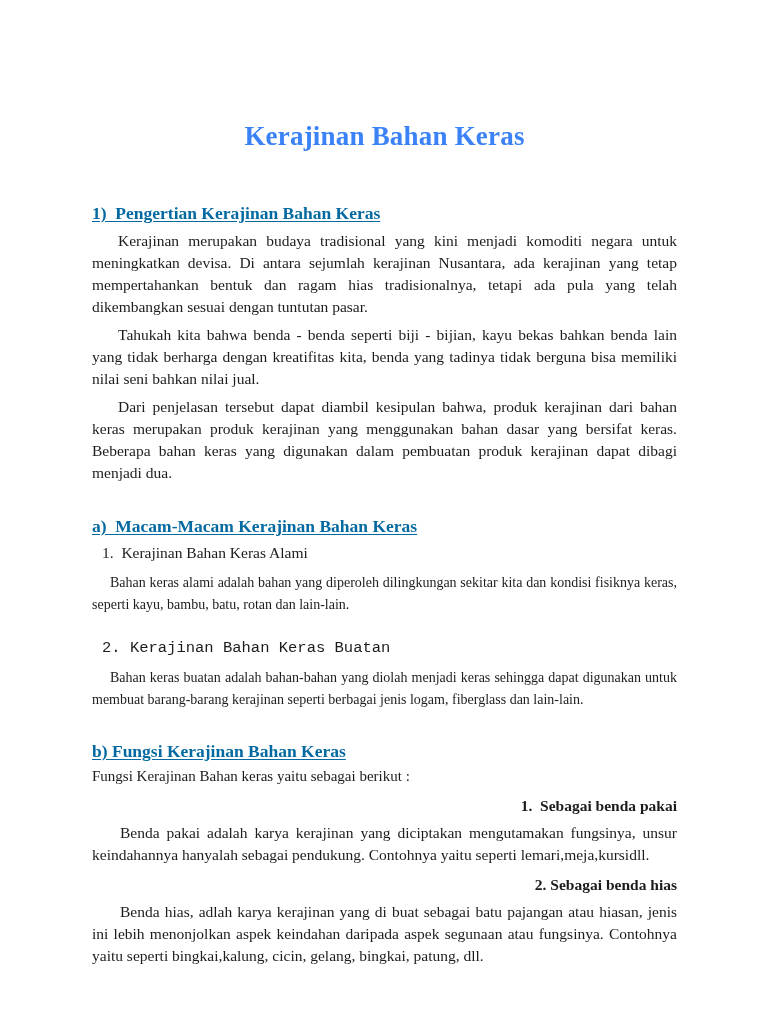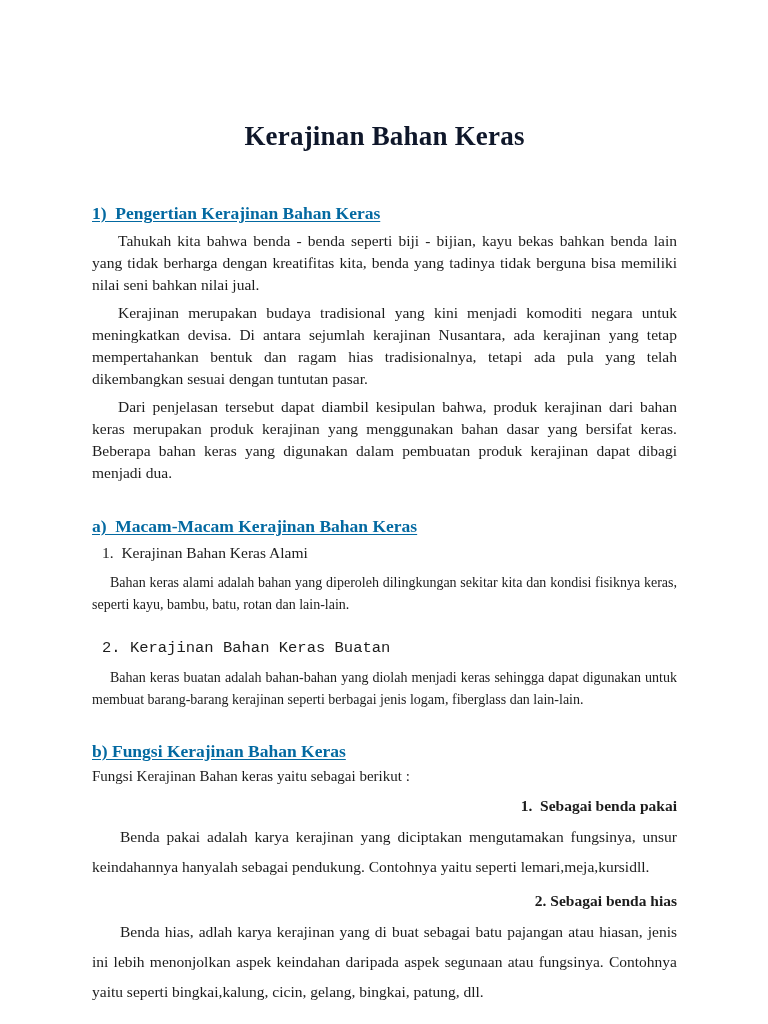--- a/index.html
+++ b/index.html
@@ -20,21 +20,21 @@
     left: 92px;
     top: 0;
     width: 585px;
   }
   .title {
     margin-top: 120px;
     text-align: center;
     font-size: 27px;
     font-weight: bold;
     line-height: 32px;
-    color: #0f172a;
+    color: #3b82f6;
     letter-spacing: 0.2px;
   }
   .heading {
     font-size: 17.5px;
     font-weight: bold;
     line-height: 22px;
     color: #0369a1;
     text-decoration: underline;
     text-underline-offset: 2px;
   }
@@ -70,37 +70,37 @@
   .bold-label {
     margin-top: 8px;
     font-size: 15.5px;
     line-height: 22px;
     font-weight: bold;
     text-align: right;
   }
   .b-desc {
     margin-top: 5px;
     font-size: 15.5px;
-    line-height: 30px;
+    line-height: 22px;
     text-align: justify;
     text-indent: 28px;
   }
 </style>
 </head>
 <body>
 
 <div class="doc">
 
   <div class="title">Kerajinan Bahan Keras</div>
 
   <div class="heading heading-1">1)&nbsp; Pengertian Kerajinan Bahan Keras</div>
 
+  <div class="para">Kerajinan merupakan budaya tradisional yang kini menjadi komoditi negara untuk meningkatkan devisa. Di antara sejumlah kerajinan Nusantara, ada kerajinan yang tetap mempertahankan bentuk dan ragam hias tradisionalnya, tetapi ada pula yang telah dikembangkan sesuai dengan tuntutan pasar.</div>
+
   <div class="para">Tahukah kita bahwa benda - benda seperti biji - bijian, kayu bekas bahkan benda lain yang tidak berharga dengan kreatifitas kita, benda yang tadinya tidak berguna bisa memiliki nilai seni bahkan nilai jual.</div>
-
-  <div class="para">Kerajinan merupakan budaya tradisional yang kini menjadi komoditi negara untuk meningkatkan devisa. Di antara sejumlah kerajinan Nusantara, ada kerajinan yang tetap mempertahankan bentuk dan ragam hias tradisionalnya, tetapi ada pula yang telah dikembangkan sesuai dengan tuntutan pasar.</div>
 
   <div class="para">Dari penjelasan tersebut dapat diambil kesipulan bahwa, produk kerajinan dari bahan keras merupakan produk kerajinan yang menggunakan bahan dasar yang bersifat keras. Beberapa bahan keras yang digunakan dalam pembuatan produk kerajinan dapat dibagi menjadi dua.</div>
 
   <div class="heading heading-a">a)&nbsp; Macam-Macam Kerajinan Bahan Keras</div>
 
   <div class="item-label">1.&nbsp; Kerajinan Bahan Keras Alami</div>
 
   <div class="item-desc">Bahan keras alami adalah bahan yang diperoleh dilingkungan sekitar kita dan kondisi fisiknya keras, seperti kayu, bambu, batu, rotan dan lain-lain.</div>
 
   <div class="item-label second">2. Kerajinan Bahan Keras Buatan</div>

